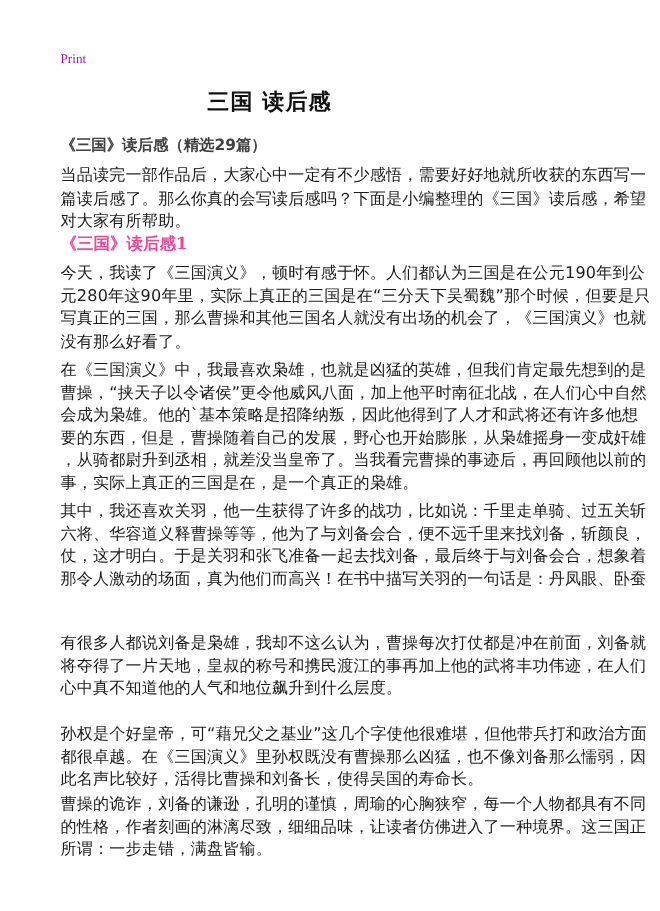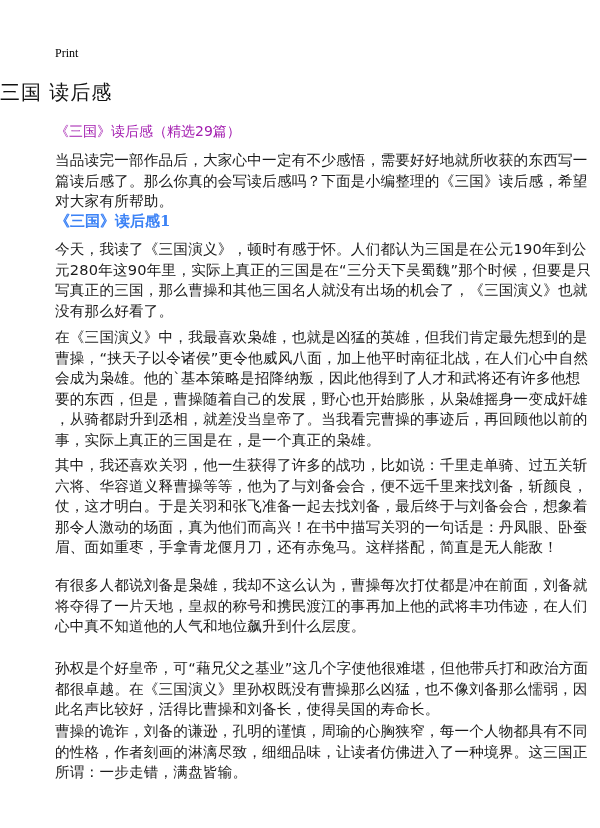--- a/index.html
+++ b/index.html
@@ -14,39 +14,41 @@
       position: relative;
       color: #1a1a1a;
       font-family: "DejaVu Sans", "Liberation Sans", sans-serif;
     }
     .print-label {
       position: absolute;
       left: 55px;
       top: 46px;
       font-family: "Liberation Serif", "DejaVu Serif", serif;
       font-size: 12px;
-      color: #000000;
+      color: #a21caf;
     }
     .title {
       position: absolute;
       left: 0;
       width: 490px;
       top: 79px;
+      text-align: center;
       font-size: 20px;
-      font-weight: normal;
+      font-weight: bold;
       letter-spacing: 1px;
       color: #111;
     }
     .subtitle {
       position: absolute;
       left: 55px;
       top: 123px;
       font-size: 14px;
-      color: #a21caf;
+      color: #404040;
       white-space: nowrap;
+      font-weight: bold;
     }
     .block {
       position: absolute;
       left: 55px;
       width: 484px;
       font-size: 14.6px;
       line-height: 20.6px;
       color: #1a1a1a;
       letter-spacing: 0.2px;
     }
@@ -54,21 +56,21 @@
       display: block;
       white-space: nowrap;
     }
     .section-heading {
       position: absolute;
       left: 55px;
       top: 212px;
       font-family: "DejaVu Serif", "Liberation Serif", serif;
       font-size: 15px;
       font-weight: bold;
-      color: #3b82f6;
+      color: #ec4899;
       white-space: nowrap;
     }
   </style>
 </head>
 <body>
 
 <div class="print-label">Print</div>
 
 <h1 class="title" style="margin:0;">三国 读后感</h1>
 
@@ -96,21 +98,20 @@
   <span class="line">要的东西，但是，曹操随着自己的发展，野心也开始膨胀，从枭雄摇身一变成奸雄</span>
   <span class="line">，从骑都尉升到丞相，就差没当皇帝了。当我看完曹操的事迹后，再回顾他以前的</span>
   <span class="line">事，实际上真正的三国是在，是一个真正的枭雄。</span>
 </div>
 
 <div class="block" style="top:455px;">
   <span class="line">其中，我还喜欢关羽，他一生获得了许多的战功，比如说：千里走单骑、过五关斩</span>
   <span class="line">六将、华容道义释曹操等等，他为了与刘备会合，便不远千里来找刘备，斩颜良，</span>
   <span class="line">仗，这才明白。于是关羽和张飞准备一起去找刘备，最后终于与刘备会合，想象着</span>
   <span class="line">那令人激动的场面，真为他们而高兴！在书中描写关羽的一句话是：丹凤眼、卧蚕</span>
-  <span class="line">眉、面如重枣，手拿青龙偃月刀，还有赤兔马。这样搭配，简直是无人能敌！</span>
 </div>
 
 <div class="block" style="top:575px;">
   <span class="line">有很多人都说刘备是枭雄，我却不这么认为，曹操每次打仗都是冲在前面，刘备就</span>
   <span class="line">将夺得了一片天地，皇叔的称号和携民渡江的事再加上他的武将丰功伟迹，在人们</span>
   <span class="line">心中真不知道他的人气和地位飙升到什么层度。</span>
 </div>
 
 <div class="block" style="top:658px;">
   <span class="line">孙权是个好皇帝，可“藉兄父之基业”这几个字使他很难堪，但他带兵打和政治方面</span>

